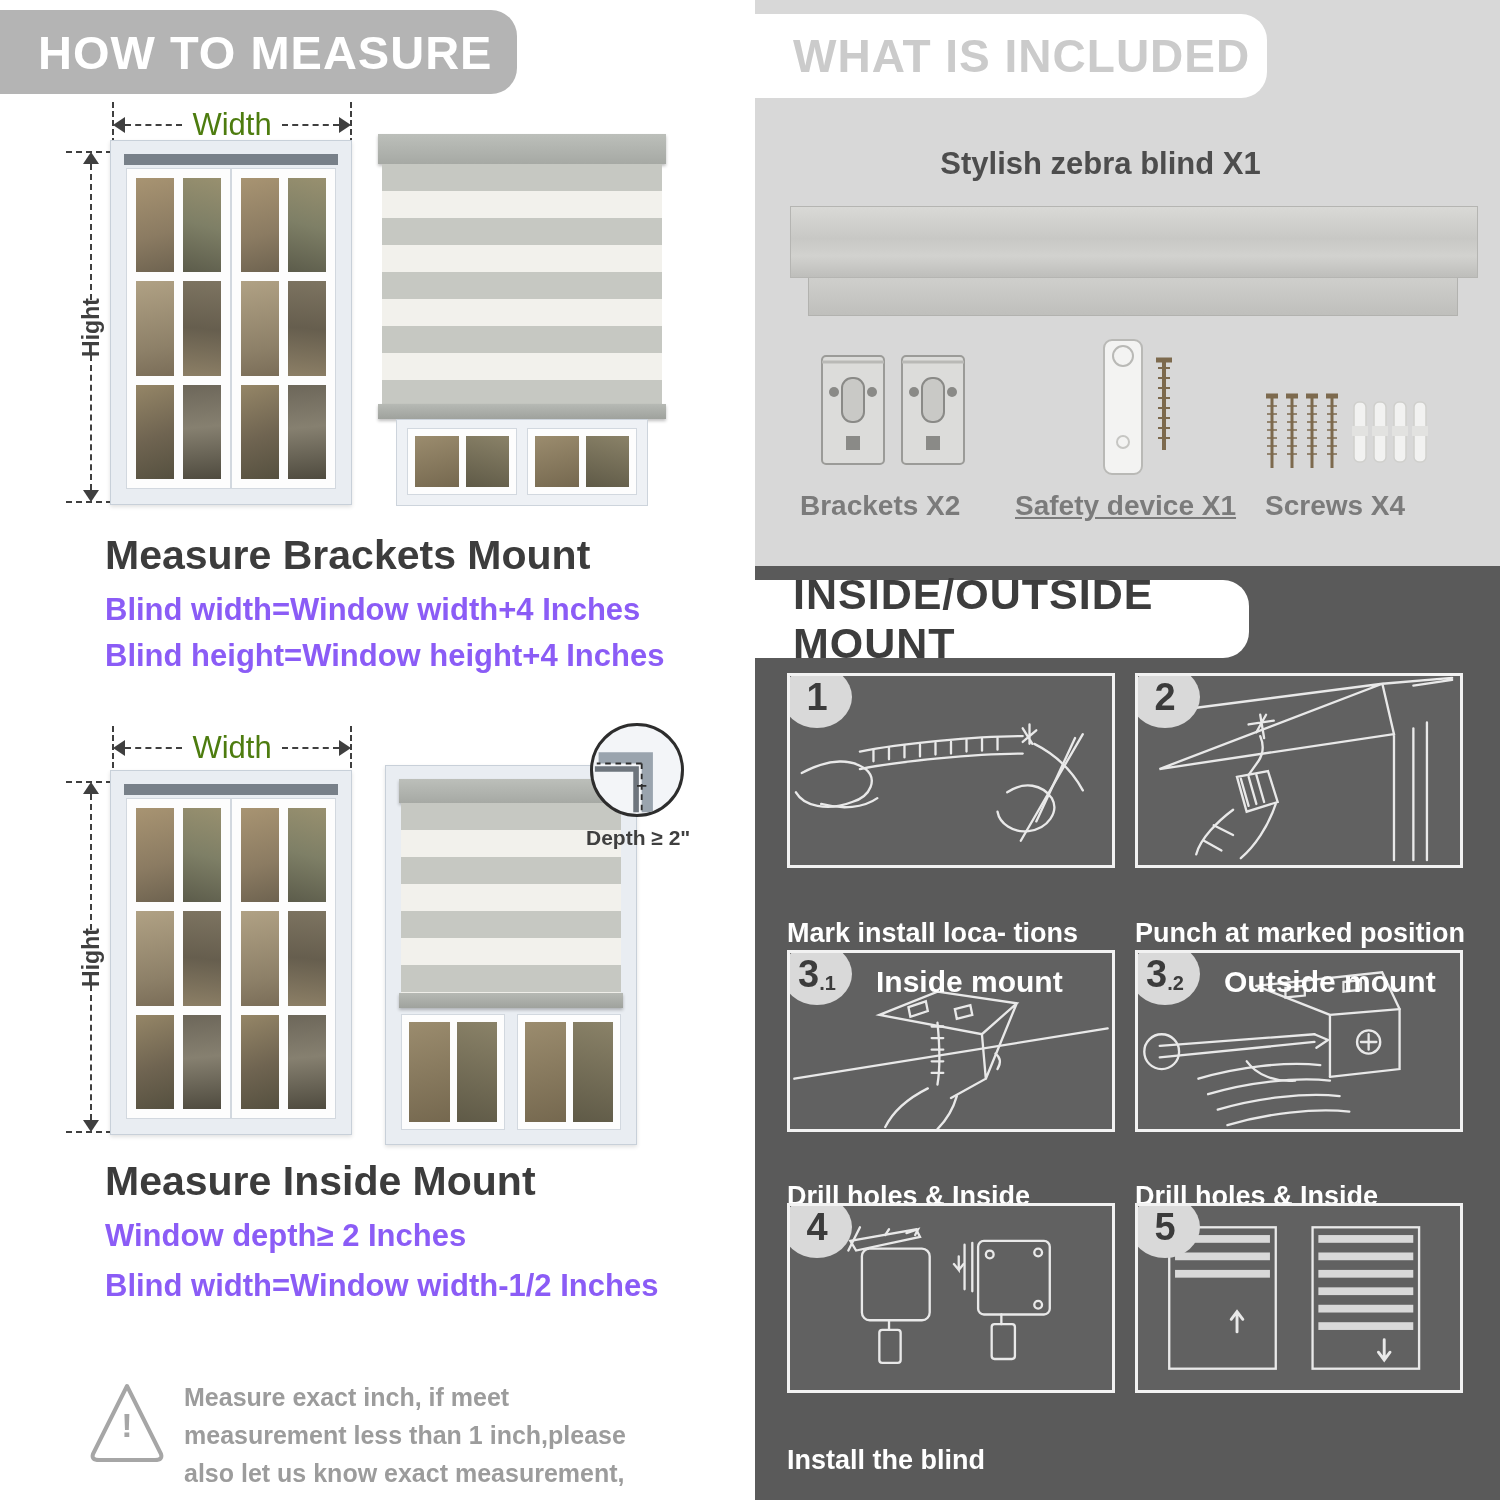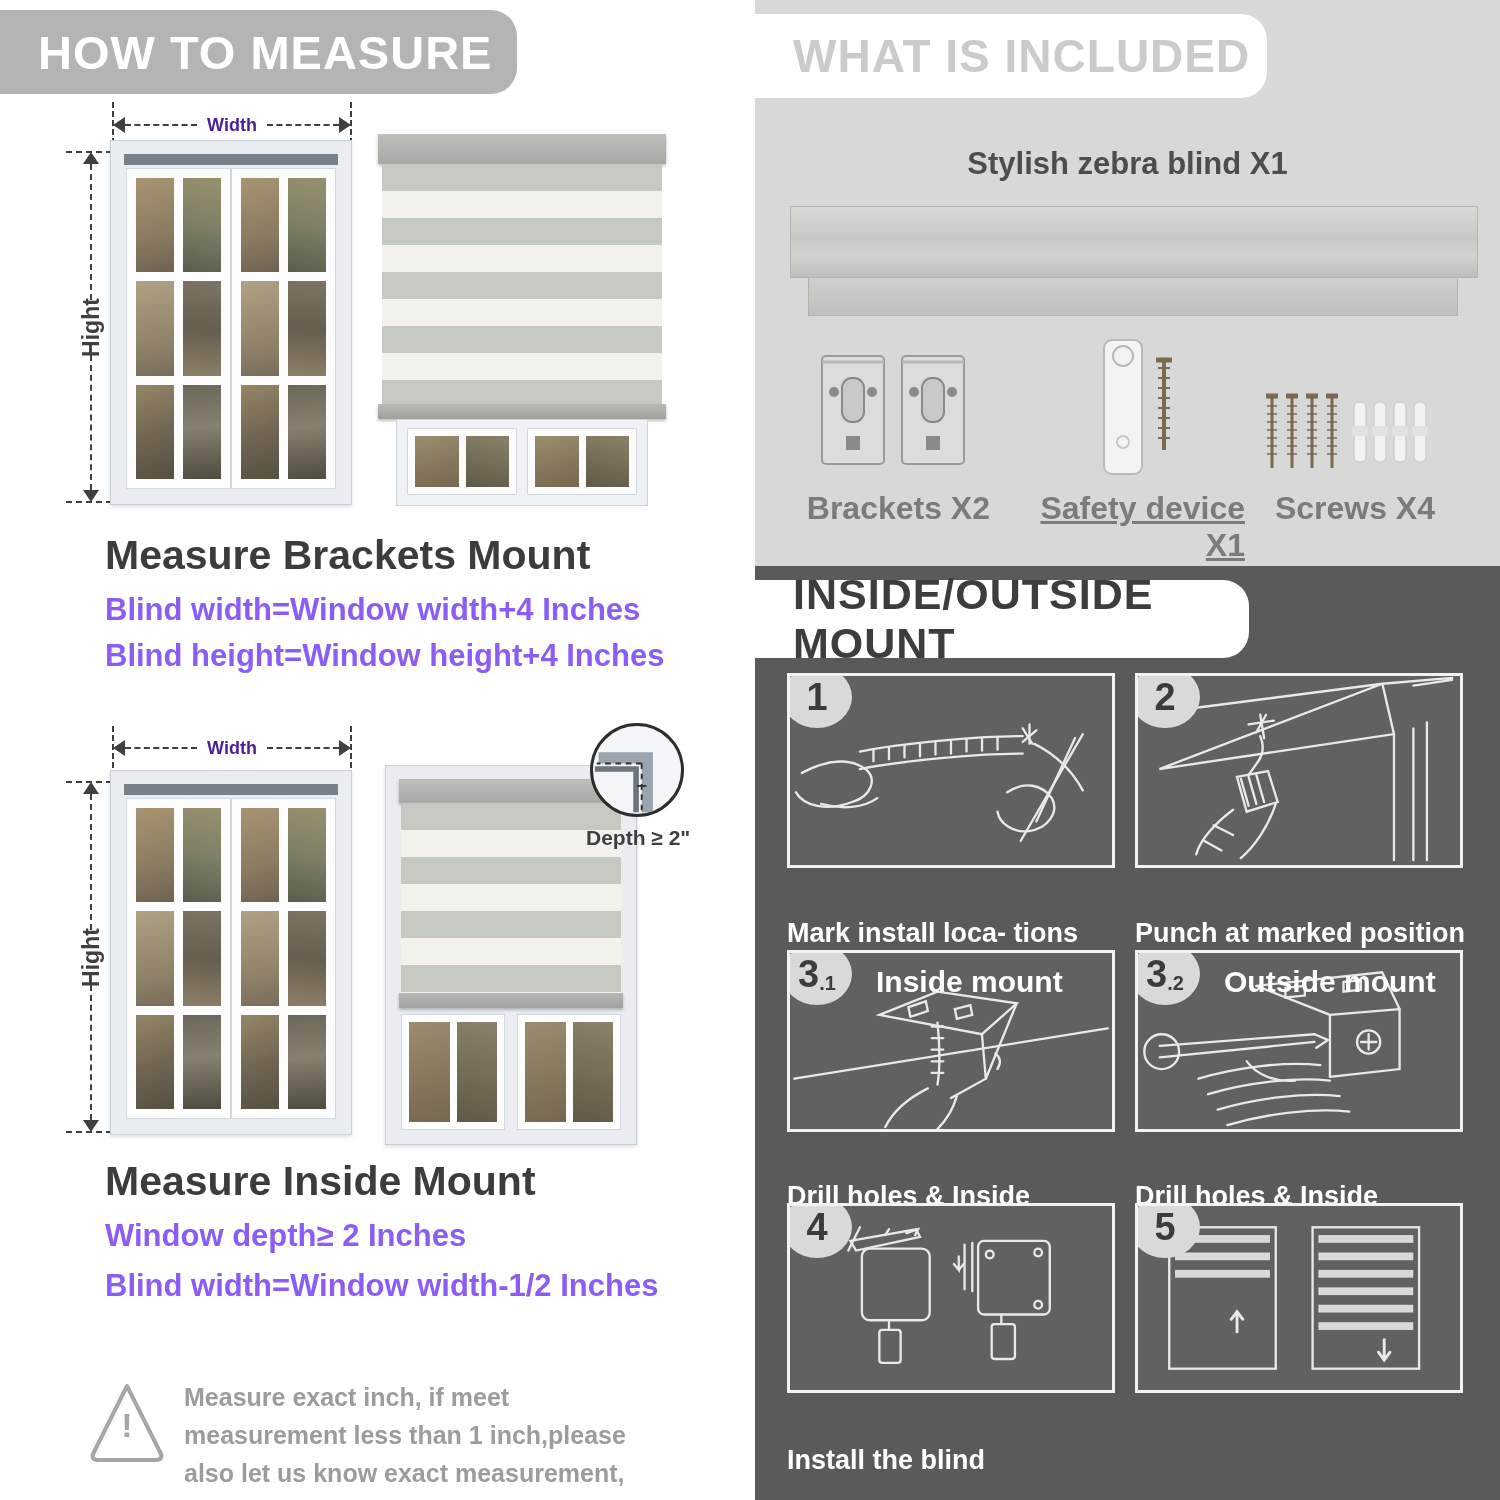--- a/index.html
+++ b/index.html
@@ -11,21 +11,21 @@
   .abs{position:absolute;}
   .hdr-pill{position:absolute;display:flex;align-items:center;border-radius:0 26px 26px 0;
             padding-left:38px;font-weight:bold;letter-spacing:1px;}
   .hdr-left{left:0;top:10px;width:517px;height:84px;background:#b4b4b4;color:#ffffff;font-size:47px;}
   .hdr-included{left:755px;top:14px;width:512px;height:84px;background:#ffffff;color:#cbcbcb;font-size:46px;}
   .hdr-mount{left:755px;top:580px;width:494px;height:78px;background:#ffffff;color:#3d3d3d;font-size:43px;}
 
   
   .dimw{position:absolute;display:flex;align-items:center;height:24px;}
   .dimw .seg{flex:1;border-top:2px dashed #3f3f3f;height:0;}
-  .dimw .lab{padding:0 10px;font-weight:bold;font-size:18px;color:#4c1d95;}
+  .dimw .lab{padding:0 10px;font-weight:normal;font-size:31px;color:#4d7c0f;}
   .ah{width:0;height:0;border:8px solid transparent;}
   .ah.l{border-right:12px solid #3f3f3f;border-left:none;}
   .ah.r{border-left:12px solid #3f3f3f;border-right:none;}
   .tickv{position:absolute;width:0;border-left:2px dashed #3f3f3f;}
   .tickh{position:absolute;height:0;border-top:2px dashed #3f3f3f;}
   .dimh{position:absolute;display:flex;flex-direction:column;align-items:center;width:26px;}
   .dimh .seg{flex:1;border-left:2px dashed #3f3f3f;width:0;}
   .dimh .lab{font-weight:bold;font-size:23px;color:#3f3f3f;transform:rotate(-90deg);padding:14px 0;white-space:nowrap;}
   .av{width:0;height:0;border:8px solid transparent;}
   .av.u{border-bottom:12px solid #3f3f3f;border-top:none;}
@@ -62,28 +62,28 @@
   .tb-line{position:absolute;font-weight:bold;font-size:31px;color:#8b5cf6;}
 
   .depth-circle{position:absolute;width:94px;height:94px;border:3px solid #2d2d2d;border-radius:50%;
                 background:#f3f5f8;overflow:hidden;}
   .depth-label{position:absolute;font-weight:bold;font-size:21px;color:#3f3f3f;}
 
   .warn-text{position:absolute;font-weight:bold;font-size:25px;line-height:38px;color:#9c9c9c;}
 
   
   .panel-light{position:absolute;left:755px;top:0;width:745px;height:566px;background:#d8d8d8;}
-  .product-label{position:absolute;left:755px;top:146px;width:745px;text-align:center;
+  .product-label{position:absolute;left:728px;top:146px;width:745px;text-align:center;
                  font-weight:bold;font-size:31px;color:#4d4d4d;}
   .rail1{position:absolute;left:790px;top:206px;width:688px;height:72px;
          background:linear-gradient(#d9d9d6 0%,#c8c8c5 45%,#d2d2cf 70%,#bebebb 100%);
          border:1px solid #b5b5b2;}
   .rail2{position:absolute;left:808px;top:278px;width:650px;height:38px;
          background:linear-gradient(#cfcfcc,#bfbfbc);border:1px solid #b2b2af;border-top:none;}
-  .item-label{position:absolute;font-weight:bold;font-size:32px;color:#7b7b7b;text-align:right;}
+  .item-label{position:absolute;font-weight:bold;font-size:28px;color:#7b7b7b;text-align:left;}
 
   
   .panel-dark{position:absolute;left:755px;top:566px;width:745px;height:934px;background:#5a5a5a;}
   .step-box{position:absolute;width:328px;background:#616161;border:3px solid #f2f2f2;overflow:hidden;}
   .badge{position:absolute;left:-8px;top:-10px;width:70px;height:62px;background:#d9d9d9;
          border-radius:50%;display:flex;align-items:center;justify-content:center;color:#3c3c3c;}
   .badge b{font-size:38px;}
   .badge small{font-size:20px;font-weight:bold;align-self:flex-end;padding-bottom:10px;}
   .step-title{position:absolute;left:86px;top:12px;font-weight:bold;font-size:30px;color:#ffffff;}
   .step-caption{position:absolute;width:340px;font-weight:bold;font-size:27px;color:#ffffff;margin-top:40px;}

